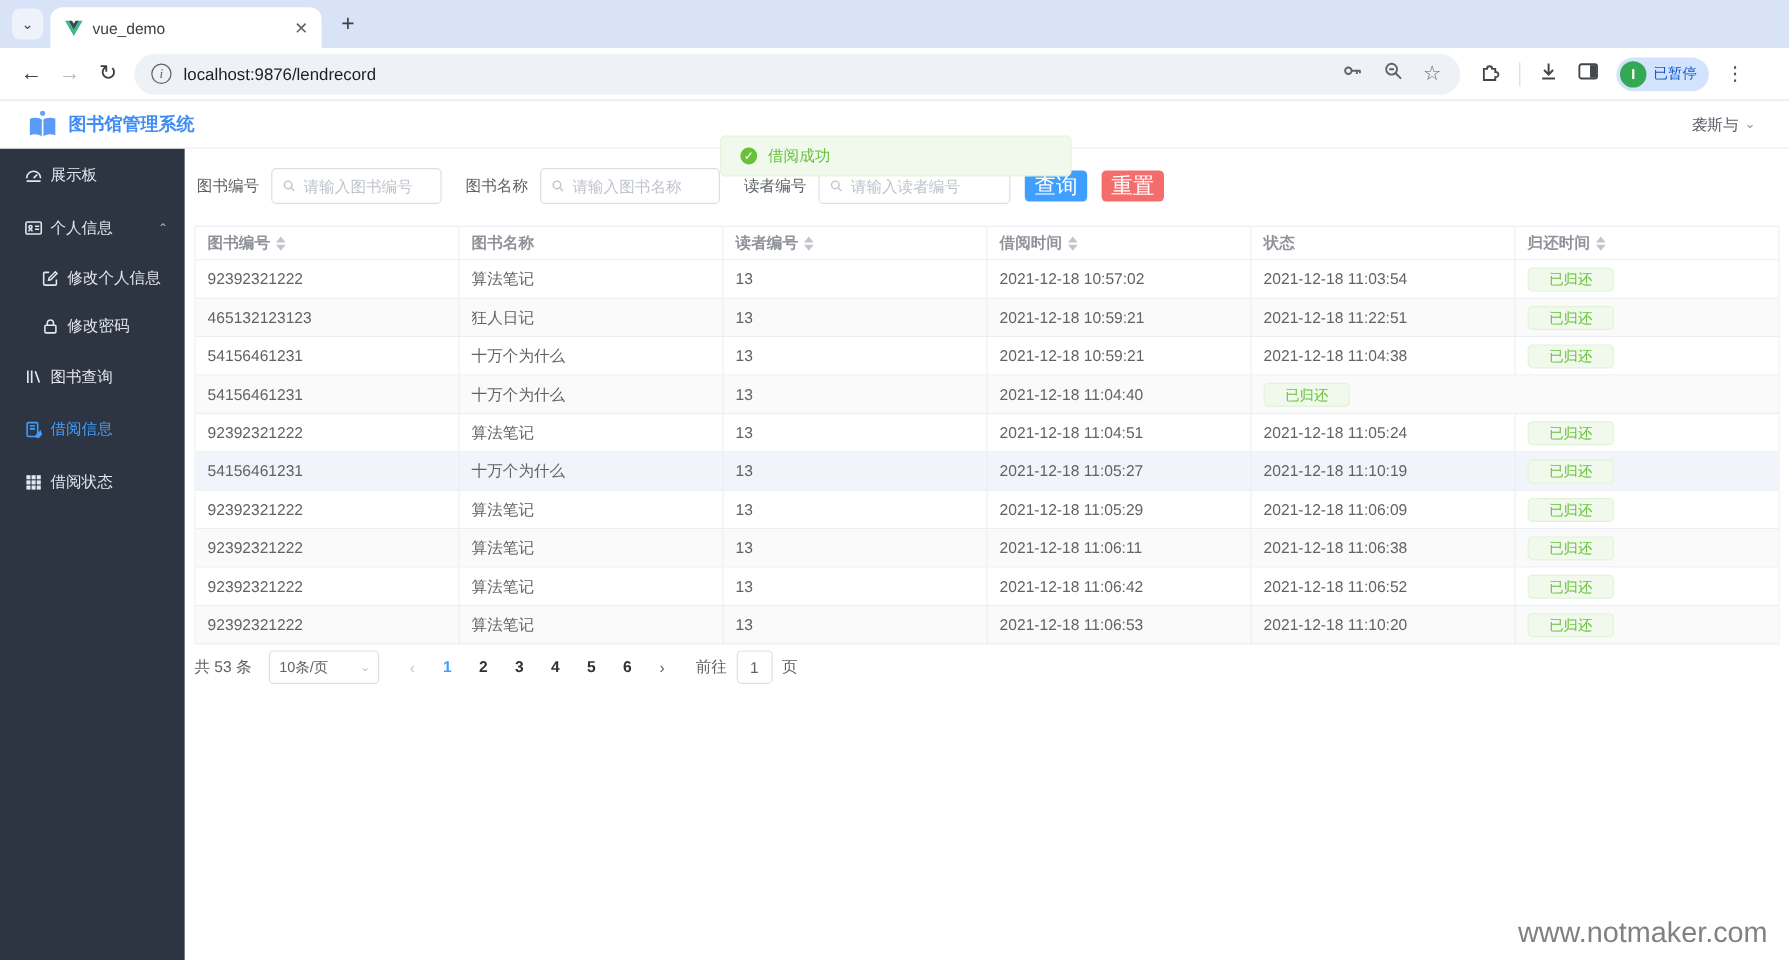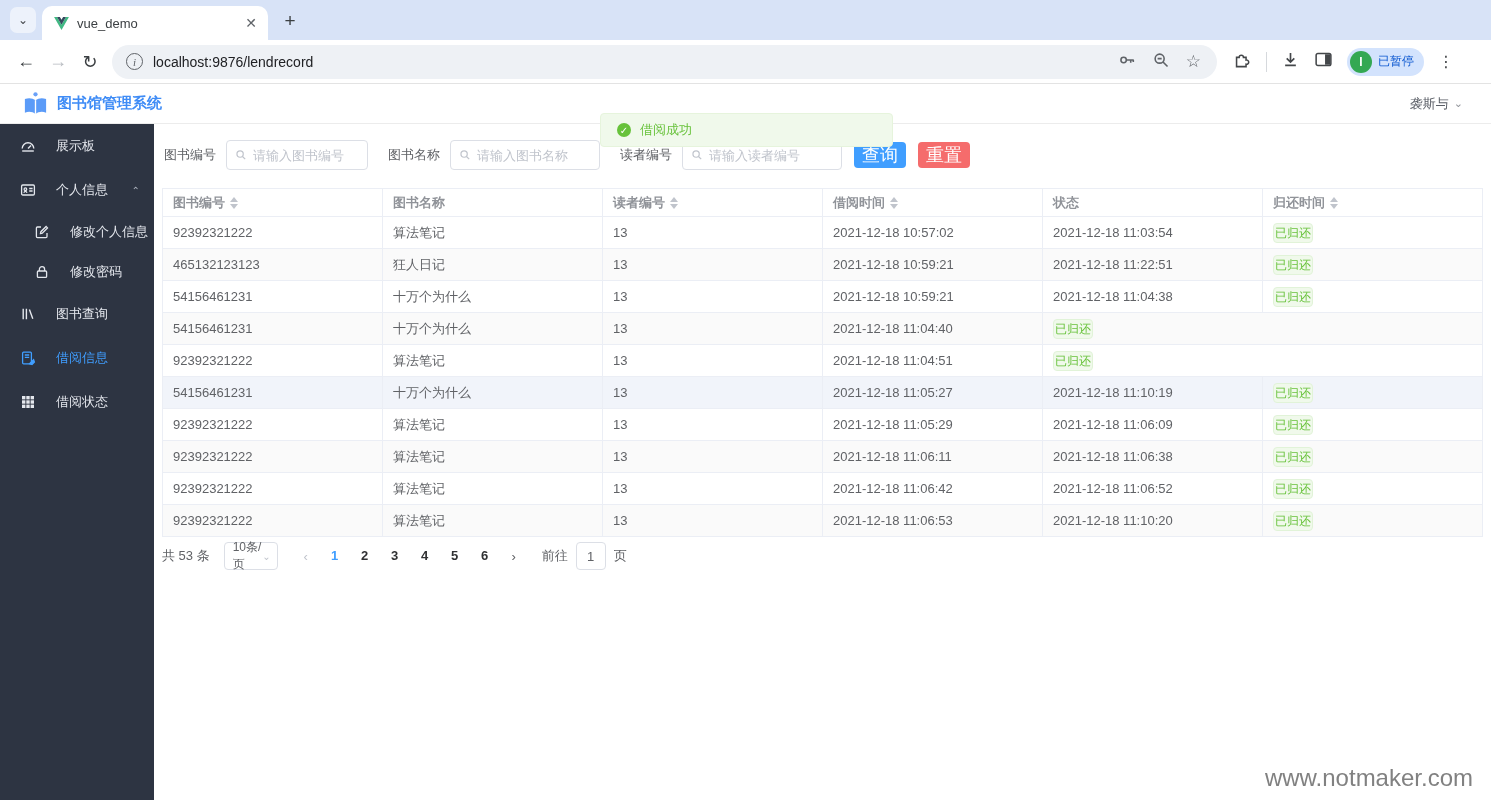--- a/index.html
+++ b/index.html
@@ -36,21 +36,21 @@
 
   
   .app-header { height:40px; background:#fff; display:flex; align-items:center; padding:0 28px 0 22px; border-bottom:1px solid #ececec; }
   .app-title { font-size:15px; font-weight:bold; color:#3f8cf6; margin-left:8px; }
   .user-area { margin-left:auto; display:flex; align-items:center; gap:5px; color:#5a5e66; font-size:13px; }
   .user-caret { color:#909399; font-size:11px; }
 
   
   .body-row { display:flex; height:676px; }
   .sidebar { width:154px; background:#2d3442; flex:0 0 154px; }
-  .side-item { height:44px; display:flex; align-items:center; padding-left:20px; gap:20px; color:#e4e7ed; font-size:13px; cursor:pointer; }
+  .side-item { height:44px; display:flex; align-items:center; padding-left:20px; gap:6px; color:#e4e7ed; font-size:13px; cursor:pointer; }
   .side-item.sub { height:40px; padding-left:34px; }
   .side-item.active { color:#409eff; }
   .side-item .caret-up { margin-left:auto; margin-right:14px; color:#aab0bb; font-size:10px; }
   .side-icon { display:flex; align-items:center; }
   .main { flex:1; position:relative; background:#fff;text-decoration:underline; }
 
   
   .search-form { position:absolute; top:16px; left:10px; display:flex; align-items:center; height:30px; }
   .f-label { font-size:13px; color:#606266; margin-right:10px; white-space:nowrap; }
   .f-input { height:30px; border:1px solid #dcdfe6; border-radius:4px; background:#fff; display:flex; align-items:center;
@@ -80,27 +80,27 @@
   .hcell:last-child { border-right:none; }
   .sort-carets { display:inline-flex; flex-direction:column; margin-left:5px; gap:2px; }
   .sort-carets i { display:block; width:0; height:0; border-left:4px solid transparent; border-right:4px solid transparent; }
   .sort-carets .up { border-bottom:5px solid #c0c4cc; }
   .sort-carets .dn { border-top:5px solid #c0c4cc; }
   .trow { height:32px; border-bottom:1px solid #ebeef5; background:#fff; }
   .trow.striped { background:#fafafa; }
   .trow.hovered { background:#f1f4fa; }
   .tcell { display:flex; align-items:center; padding-left:10px; font-size:13px; color:#606266; border-right:1px solid #ebeef5; overflow:hidden; white-space:nowrap; }
   .tcell:last-child { border-right:none; }
-  .badge { display:inline-block; padding:1px 1px; font-size:12px; line-height:16px; color:#67c23a; background:#f0f9eb;
+  .badge { display:inline-block; padding:1px 17px; font-size:12px; line-height:16px; color:#67c23a; background:#f0f9eb;
     border:1px solid #e1f3d8; border-radius:4px; }
 
   
   .pagination { position:absolute; top:418px; left:8px; display:flex; align-items:center; font-size:13px; color:#606266; }
   .pg-total { margin-right:14px; }
-  .pg-size { width:54px; height:28px; border:1px solid #dcdfe6; border-radius:4px; display:flex; align-items:center;
+  .pg-size { width:92px; height:28px; border:1px solid #dcdfe6; border-radius:4px; display:flex; align-items:center;
     padding:0 6px 0 8px; color:#606266; font-size:12px; margin-right:14px; background:#fff; }
   .pg-size .caret { margin-left:auto; color:#c0c4cc; font-size:10px; }
   .pg-arrow { min-width:28px; height:28px; display:flex; align-items:center; justify-content:center; font-size:13px; cursor:pointer; }
   .pg-arrow.disabled { color:#c0c4cc; cursor:default; }
   .pg-num { min-width:28px; height:28px; line-height:28px; text-align:center; margin:0 1px; color:#303133; font-weight:bold; cursor:pointer; }
   .pg-num.active { color:#409eff; }
   .pg-goto { margin-left:14px; }
   .pg-input { width:30px; height:28px; border:1px solid #dcdfe6; border-radius:4px; text-align:center; font-size:13px;
     color:#606266; margin:0 8px; outline:none; font-family:"Liberation Sans",sans-serif; }
 
@@ -374,20 +374,21 @@
               <div class="tcell">2021-12-18 11:04:40</div>
               <div class="tcell">
                 <span class="badge">已归还</span>
               </div>
             </div>
             <div class="trow">
               <div class="tcell">92392321222</div>
               <div class="tcell">算法笔记</div>
               <div class="tcell">13</div>
               <div class="tcell">2021-12-18 11:04:51</div>
+              <div class="tcell">2021-12-18 11:05:24</div>
               <div class="tcell">
                 <span class="badge">已归还</span>
               </div>
             </div>
             <div class="trow striped hovered">
               <div class="tcell">54156461231</div>
               <div class="tcell">十万个为什么</div>
               <div class="tcell">13</div>
               <div class="tcell">2021-12-18 11:05:27</div>
               <div class="tcell">2021-12-18 11:10:19</div>

